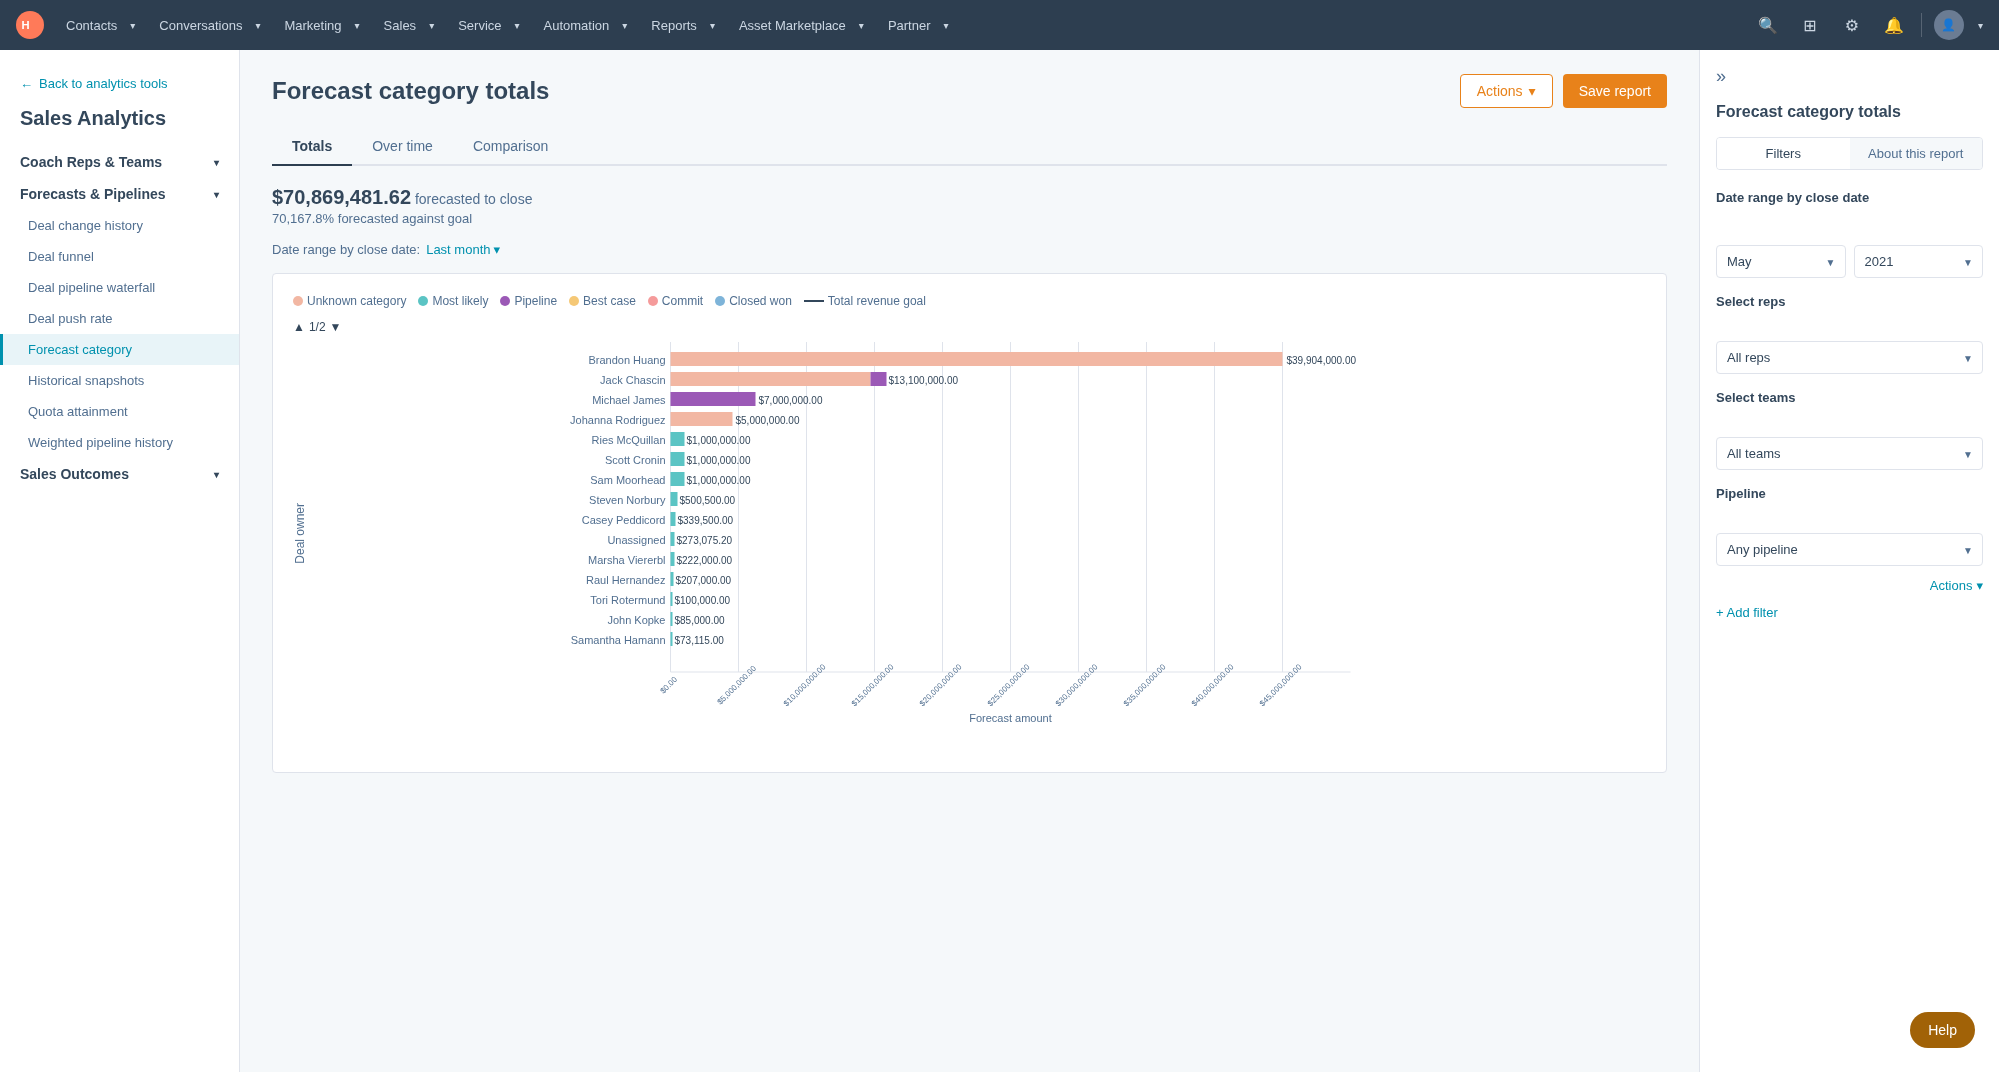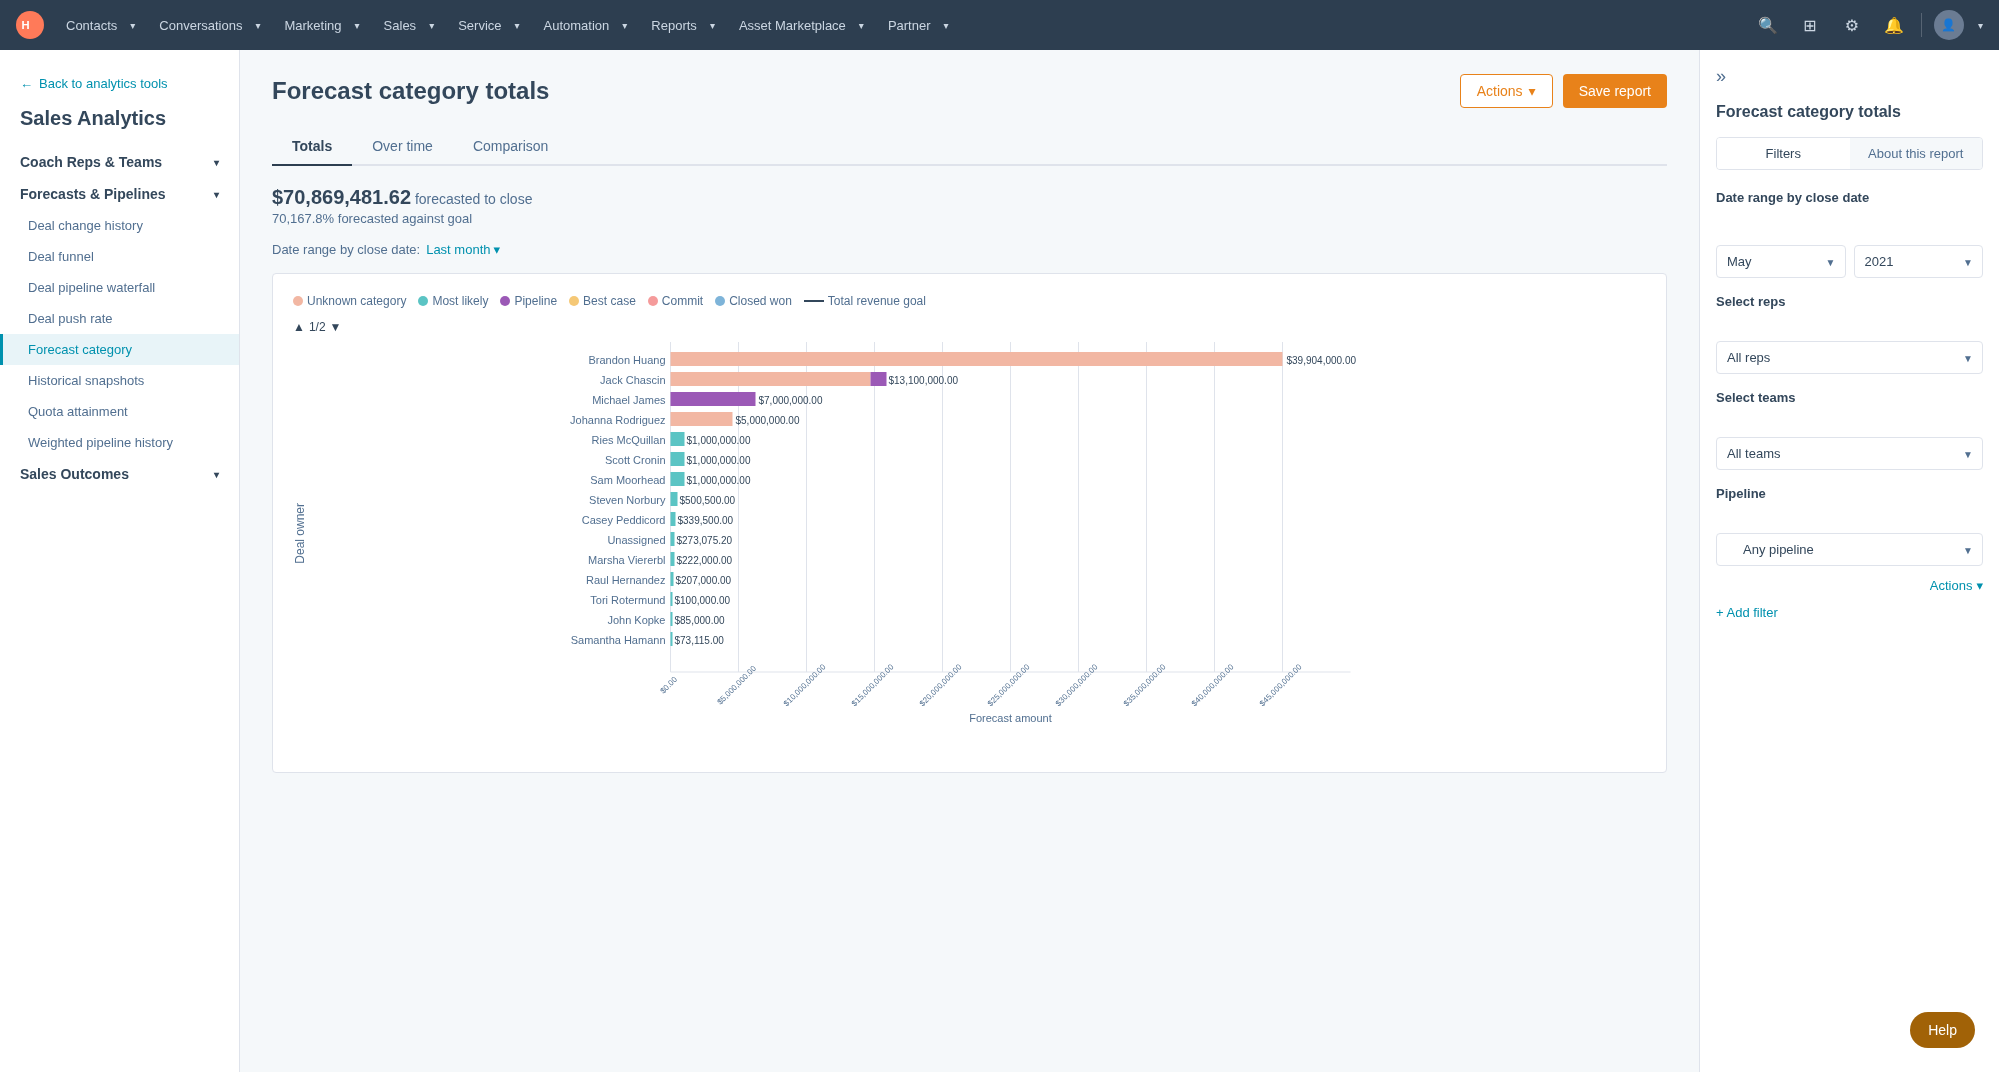--- a/index.html
+++ b/index.html
@@ -703,21 +703,21 @@
 
     <div class="filter-label">Select teams</div>
     <div class="select-wrapper" style="display:block; margin-bottom:12px;">
       <select style="width:100%; padding:8px 30px 8px 10px; border:1px solid #dfe3eb; border-radius:4px; background:#fff; color:#33475b; font-size:13px; appearance:none;">
         <option>All teams</option>
       </select>
     </div>
 
     <div class="filter-label">Pipeline</div>
     <div class="select-wrapper" style="display:block; margin-bottom:12px;">
-      <select style="width:100%; padding:8px 30px 8px 26px; border:1px solid #dfe3eb; border-radius:4px; background:#fff; color:#33475b; font-size:13px; appearance:none;">
+      <select style="width:100%; padding:8px 30px 8px 10px; border:1px solid #dfe3eb; border-radius:4px; background:#fff; color:#33475b; font-size:13px; appearance:none;">
         <option>Any pipeline</option>
       </select>
     </div>
 
     <div class="panel-actions-link">
       <span>Actions</span>
       <span>▾</span>
     </div>
 
     <div class="add-filter-btn">

